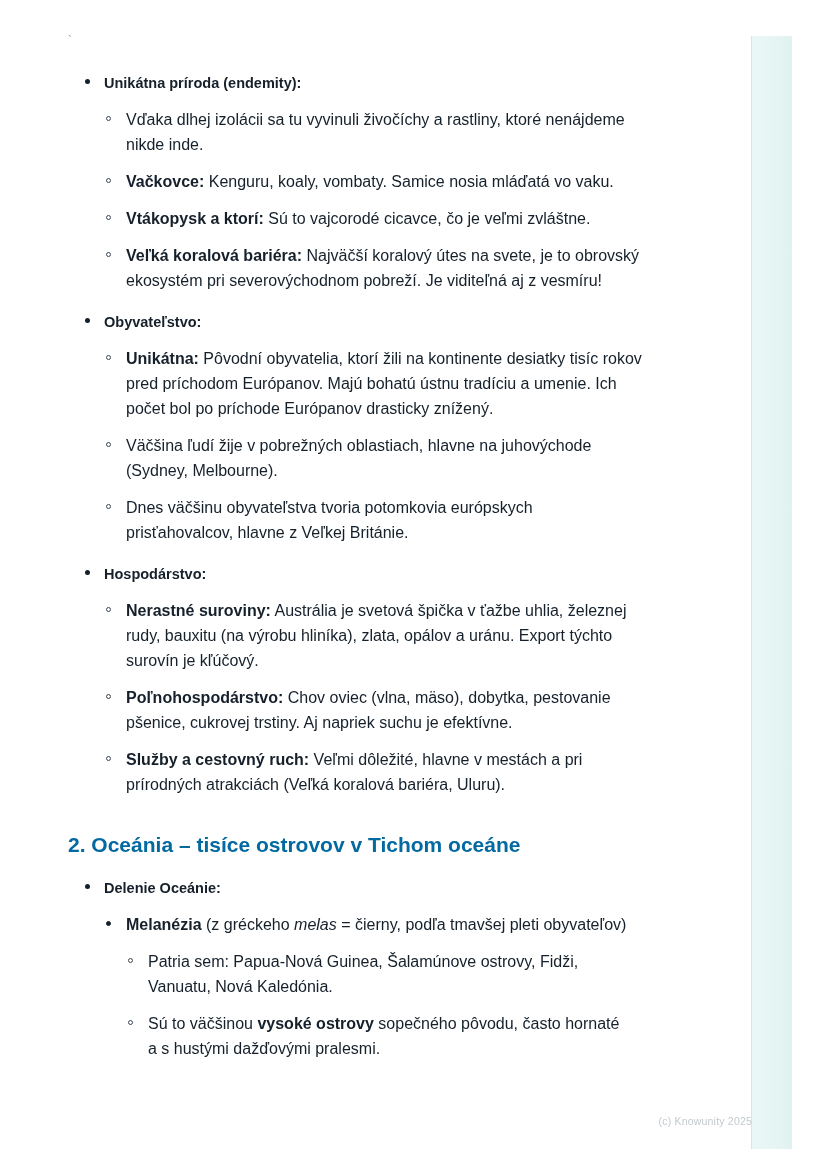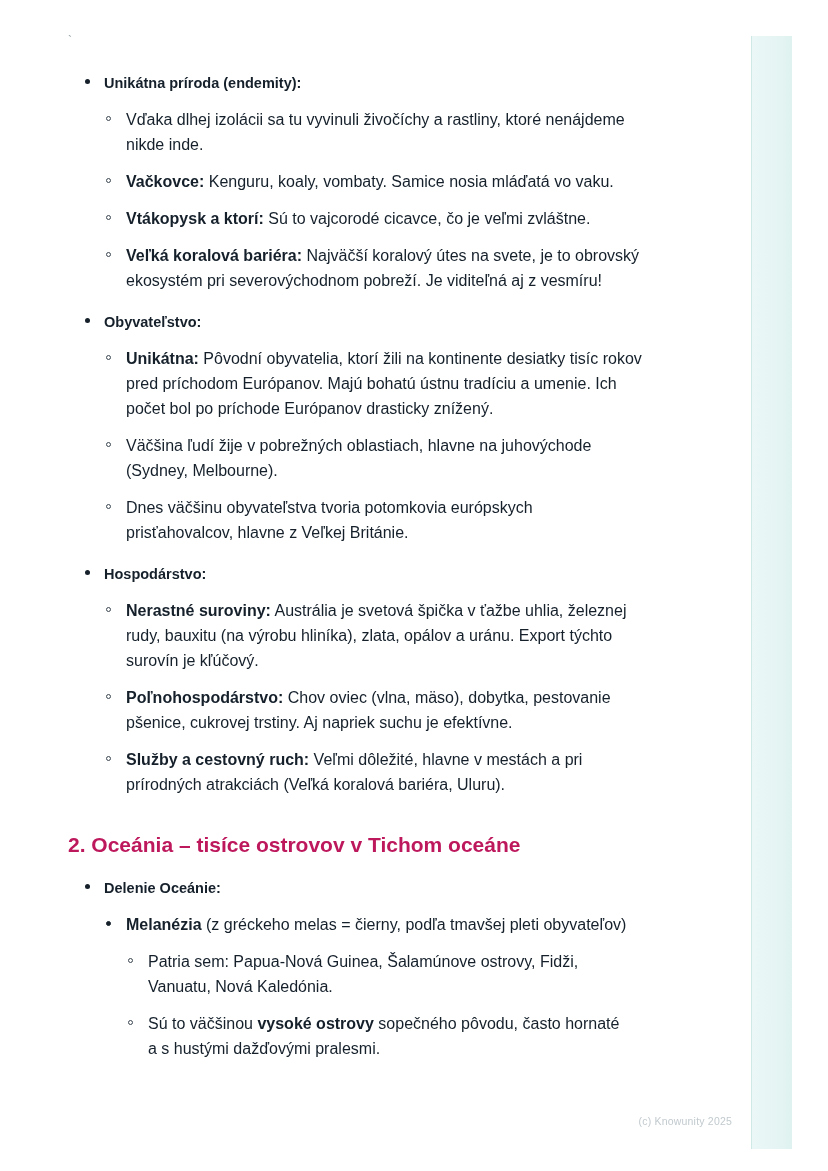--- a/index.html
+++ b/index.html
@@ -102,38 +102,38 @@
   }
   .sub2 {
     margin-left: 22px;
   }
   .l2.filled > .bullet {
     background: #15202b;
     border-color: #15202b;
   }
   .tight { margin-top: 4px; }
   b, .b { font-weight: bold; }
-  i, .i { }
+  i, .i { font-style: italic; }
 
   h2.section {
-    color: #be185d;
+    color: #0369a1;
     font-size: 21px;
     line-height: 28px;
     font-weight: bold;
     margin: 34px 0 0 0;
   }
   p.para {
     font-size: 14.5px;
     line-height: 24px;
     margin: 16px 0 0 0;
   }
 
   .footer-note {
     position: absolute;
-    right: 96px;
+    right: 76px;
     bottom: 44px;
     font-size: 10.5px;
     color: #c2cace;
     letter-spacing: .2px;
   }
 </style>
 </head>
 <body>
 
 <div class="page">

